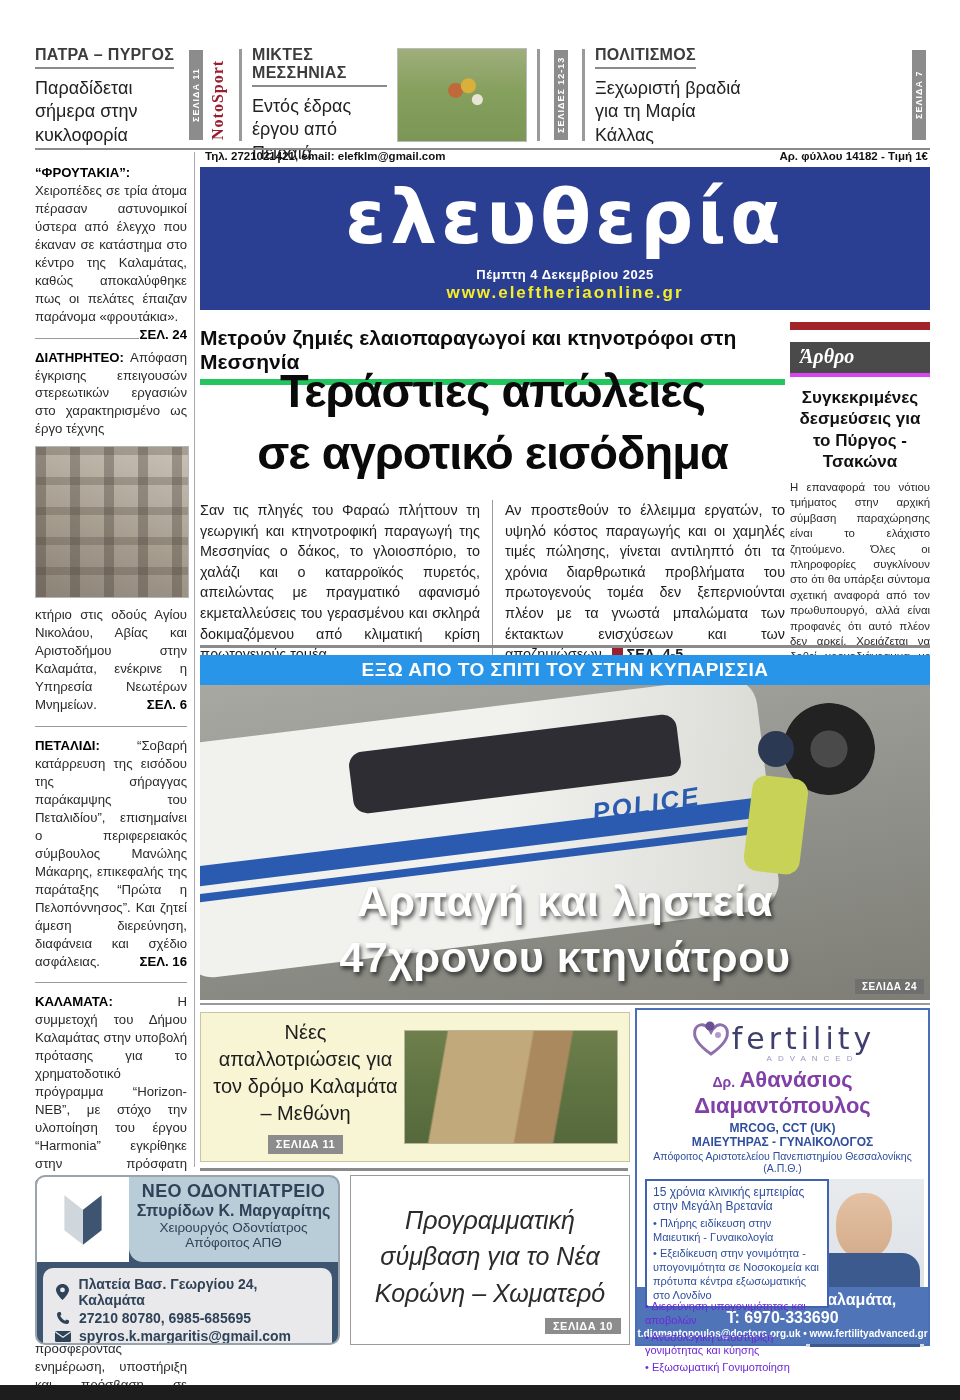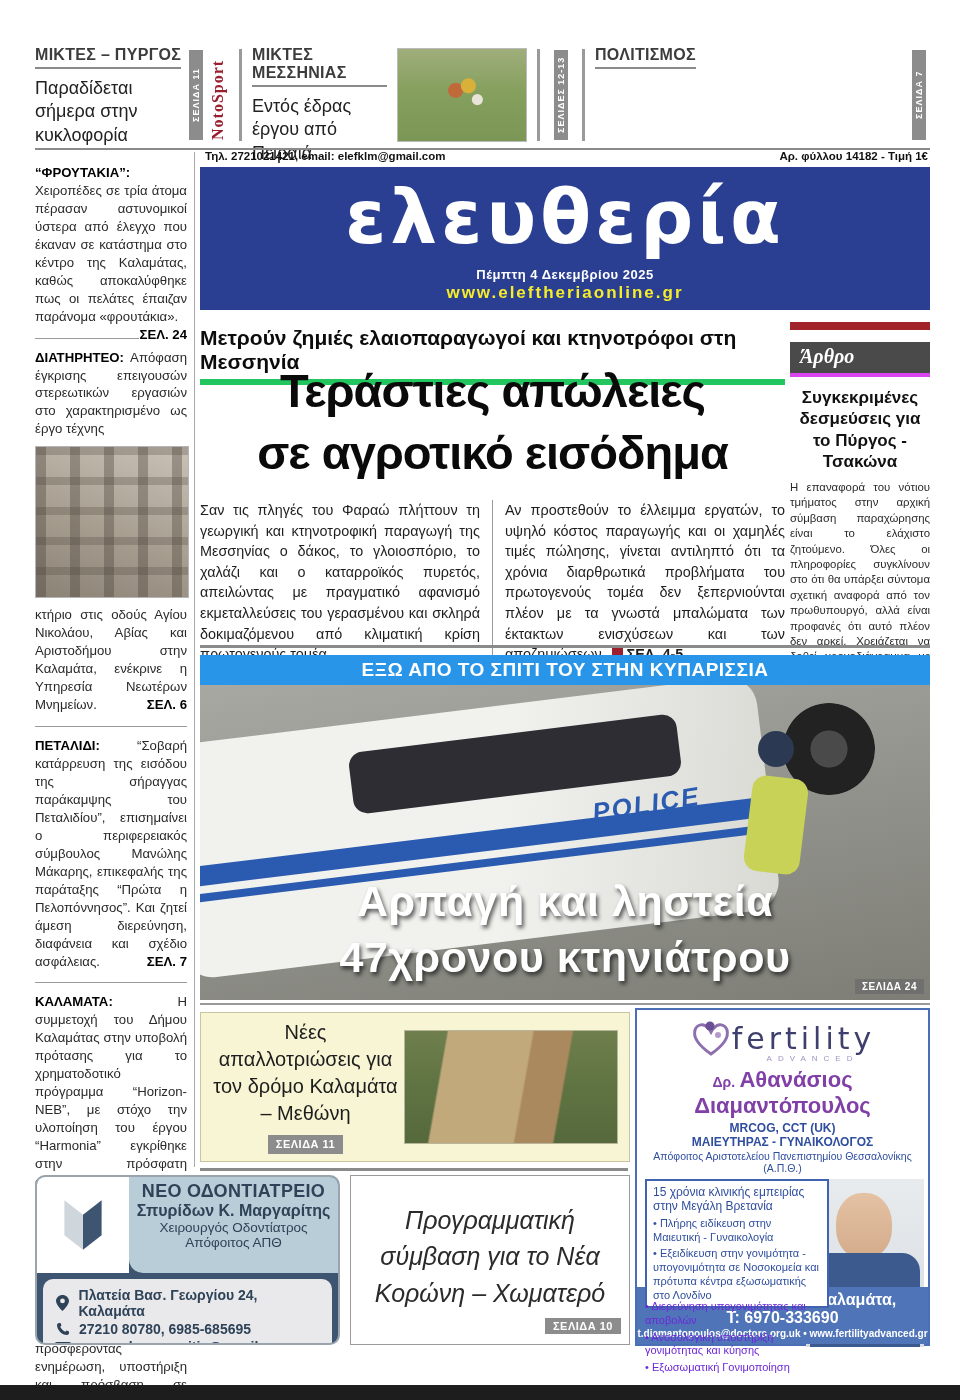--- a/index.html
+++ b/index.html
@@ -140,21 +140,21 @@
     background:#3d5a8f;}
   .fert-bar{position:absolute;left:0;bottom:0;width:100%;background:#4f74b8;color:#fff;
     text-align:center;padding:4px 0 5px;}
   .fert-addr{font-size:16px;font-weight:bold;}
   .fert-phone{font-size:16px;font-weight:bold;}
   .fert-mail{font-size:10px;font-weight:bold;margin-top:1px;}
 
   
   .dental{position:absolute;left:35px;top:1175px;width:305px;height:170px;box-sizing:border-box;
     border:2px solid #9aa4ad;border-radius:10px;background:#3e5571;overflow:hidden;}
-  .dental-top{display:flex;height:96px;}
+  .dental-top{display:flex;height:85px;}
   .dental-logo{width:92px;background:#fff;display:flex;align-items:center;justify-content:center;}
   .dental-panel{flex:1;background:#b9cdd8;border-radius:0 0 0 14px;text-align:center;
     color:#2e4258;padding-top:4px;}
   .dp-title{font-size:18px;font-weight:bold;letter-spacing:.3px;}
   .dp-name{font-size:16px;font-weight:bold;}
   .dp-role{font-size:13.5px;}
   .dp-edu{font-size:13.5px;}
   .dental-bottom{margin:6px 6px 0 6px;background:#e9e9ec;border-radius:10px;padding:6px 10px 6px 10px;}
   .d-row{display:flex;align-items:center;font-size:14px;font-weight:bold;color:#2e4258;margin:2px 0;}
   .d-row .ic{width:20px;display:flex;justify-content:center;margin-right:6px;}
@@ -169,36 +169,37 @@
 
   .bottom-bar{position:absolute;left:0;top:1385px;width:960px;height:15px;background:#1d1d1d;}
 </style>
 </head>
 <body>
 
 <div id="page">
 
   <div class="topbar">
     <div class="teaser" style="width:150px">
-      <span class="tag">ΜΙΚΤΕΣ – ΠΥΡΓΟΣ</span>
+      <span class="tag">ΠΑΤΡΑ – ΠΥΡΓΟΣ</span>
       <span class="txt">Παραδίδεται σήμερα στην κυκλοφορία</span>
     </div>
     <div class="vbadge">ΣΕΛΙΔΑ 11</div>
     <div class="notosport">NotoSport</div>
     <div class="vdiv"></div>
     <div class="teaser" style="width:135px">
       <span class="tag">ΜΙΚΤΕΣ ΜΕΣΣΗΝΙΑΣ</span>
       <span class="txt">Εντός έδρας έργου από Πειραιά</span>
     </div>
     <div class="soccer-photo"></div>
     <div class="vdiv"></div>
     <div class="vbadge">ΣΕΛΙΔΕΣ 12-13</div>
     <div class="vdiv"></div>
     <div class="teaser" style="width:150px">
       <span class="tag">ΠΟΛΙΤΙΣΜΟΣ</span>
+      <span class="txt">Ξεχωριστή βραδιά για τη Μαρία Κάλλας</span>
     </div>
     <div class="vbadge" style="margin-left:auto">ΣΕΛΙΔΑ 7</div>
   </div>
   <div class="topbar-rule"></div>
 
   <div class="sidebar">
     <div class="sb-item">
       <p><b class="head">“ΦΡΟΥΤΑΚΙΑ”:</b>
          <span>Χειροπέδες σε τρία άτομα πέρασαν αστυνομικοί ύστερα από έλεγχο που έκαναν σε κατάστημα στο κέντρο της Καλαμάτας, καθώς αποκαλύφθηκε πως οι πελάτες έπαιζαν παράνομα «φρουτάκια».</span>
          <b class="pg">ΣΕΛ. 24</b></p>
@@ -208,21 +209,21 @@
       <p><b class="head">ΔΙΑΤΗΡΗΤΕΟ:</b>
          <span>Απόφαση έγκρισης επειγουσών στερεωτικών εργασιών στο χαρακτηρισμένο ως έργο τέχνης</span></p>
       <div class="building-photo"></div>
       <p><span>κτήριο στις οδούς Αγίου Νικολάου, Αβίας και Αριστοδήμου στην Καλαμάτα, ενέκρινε η Υπηρεσία Νεωτέρων Μνημείων.</span>
          <b class="pg">ΣΕΛ. 6</b></p>
     </div>
     <hr class="sb-rule">
     <div class="sb-item">
       <p><b class="head">ΠΕΤΑΛΙΔΙ:</b>
          <span>“Σοβαρή κατάρρευση της εισόδου της σήραγγας παράκαμψης του Πεταλιδίου”, επισημαίνει ο περιφερειακός σύμβουλος Μανώλης Μάκαρης, επικεφαλής της παράταξης “Πρώτα η Πελοπόννησος”. Και ζητεί άμεση διερεύνηση, διαφάνεια και σχέδιο ασφάλειας.</span>
-         <b class="pg">ΣΕΛ. 7</b></p>
+         <b class="pg">ΣΕΛ. 16</b></p>
     </div>
     <hr class="sb-rule">
     <div class="sb-item">
       <p><b class="head">ΚΑΛΑΜΑΤΑ:</b>
          <span>Η συμμετοχή του Δήμου Καλαμάτας στην υποβολή πρότασης για το χρηματοδοτικό πρόγραμμα “Horizon-NEB”, με στόχο την υλοποίηση του έργου “Harmonia” εγκρίθηκε στην πρόσφατη συνεδρίαση της Δημοτικής Επιτροπής.</span>
          <b class="pg">ΣΕΛ. 10</b></p>
     </div>
     <hr class="sb-rule">
     <div class="sb-item">
       <p><b class="head">ΜΕΛΙΓΑΛΑΣ:</b>

